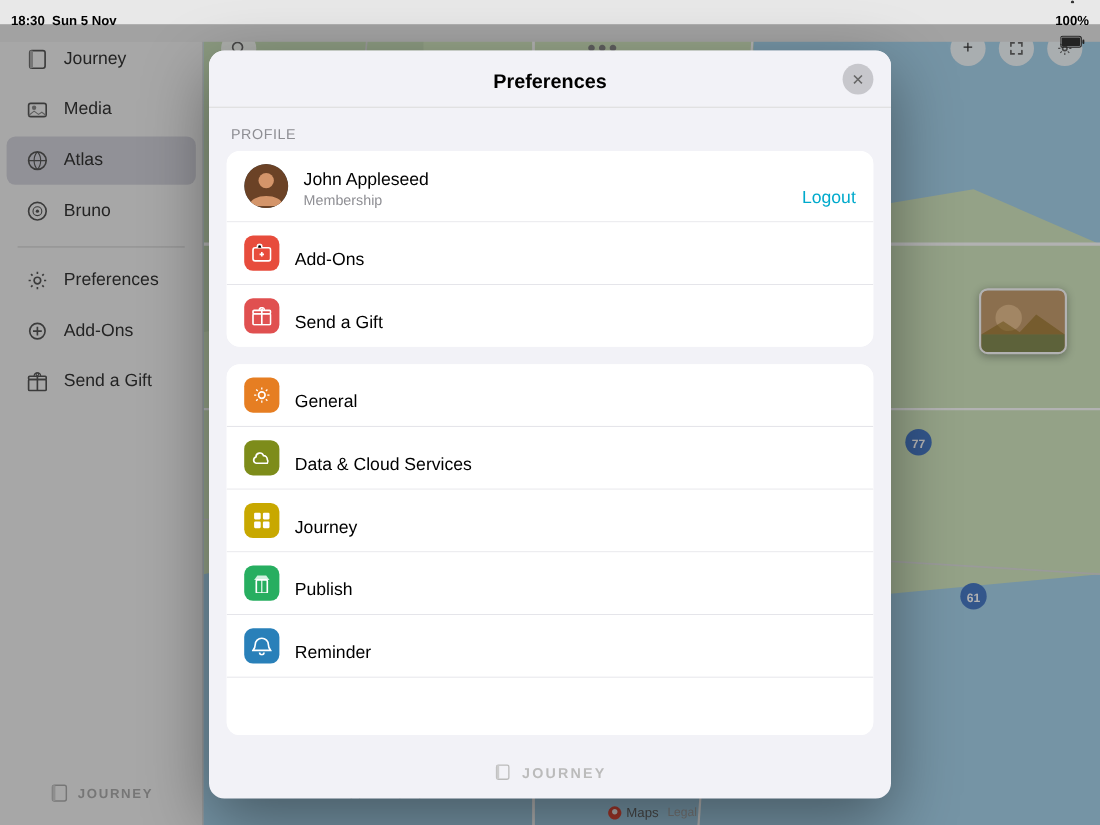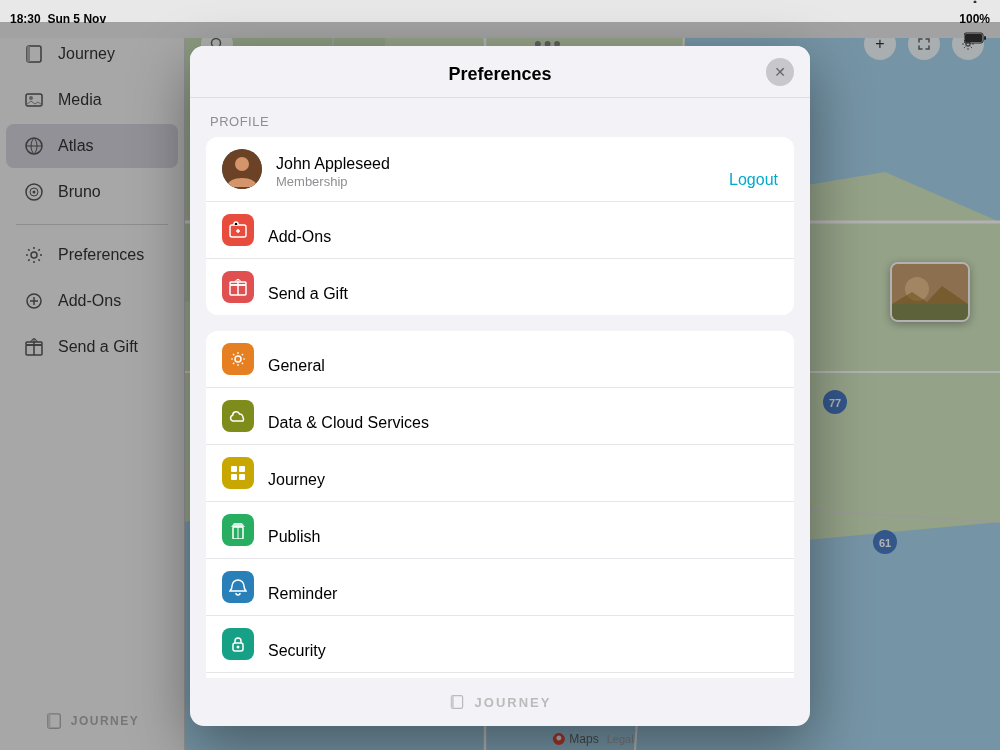--- a/index.html
+++ b/index.html
@@ -623,30 +623,20 @@
         <div class="list-item">
           <div class="list-item-icon icon-blue">
             <svg width="18" height="18" viewBox="0 0 18 18">
                 <path d="M9 2a6 6 0 016 6c0 3 1 4 2 5H1c1-1 2-2 2-5a6 6 0 016-6z" fill="none" stroke="white" stroke-width="1.5"></path>
                 <path d="M7 15a2 2 0 004 0" fill="none" stroke="white" stroke-width="1.5"></path>
               </svg>
           </div>
           <div class="list-item-title">Reminder</div>
         </div>
 
-        <div class="list-item">
-          <div class="list-item-icon icon-teal">
-            <svg width="18" height="18" viewBox="0 0 18 18">
-                <rect x="4" y="8" width="10" height="8" rx="2" fill="none" stroke="white" stroke-width="1.5"></rect>
-                <path d="M6 8V6a3 3 0 016 0v2" fill="none" stroke="white" stroke-width="1.5"></path>
-                <circle cx="9" cy="12" r="1.5" fill="white"></circle>
-              </svg>
-          </div>
-          <div class="list-item-title">Security</div>
-        </div>
 
         <div class="list-item">
           
           
         </div>
 
       </div>
 
     </div>
 

